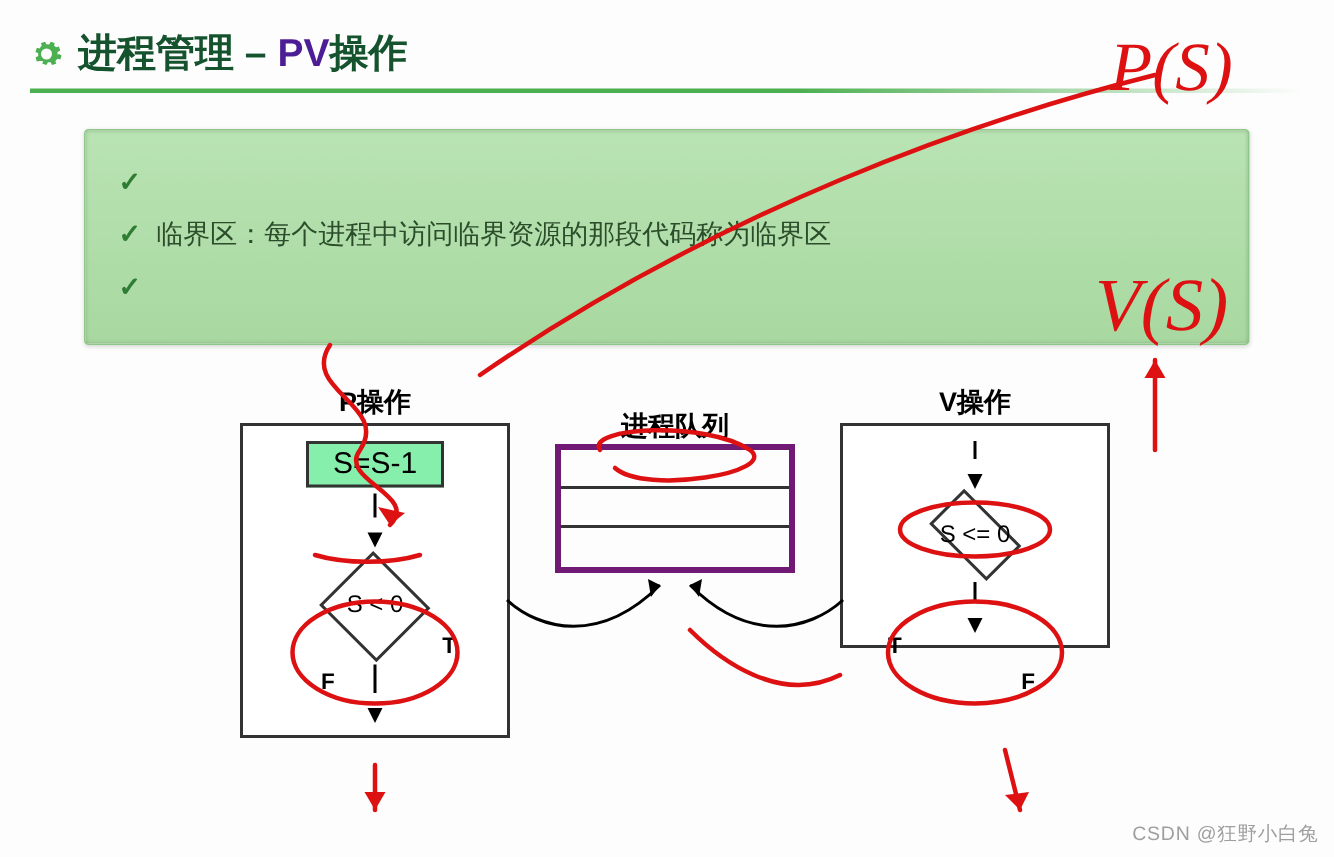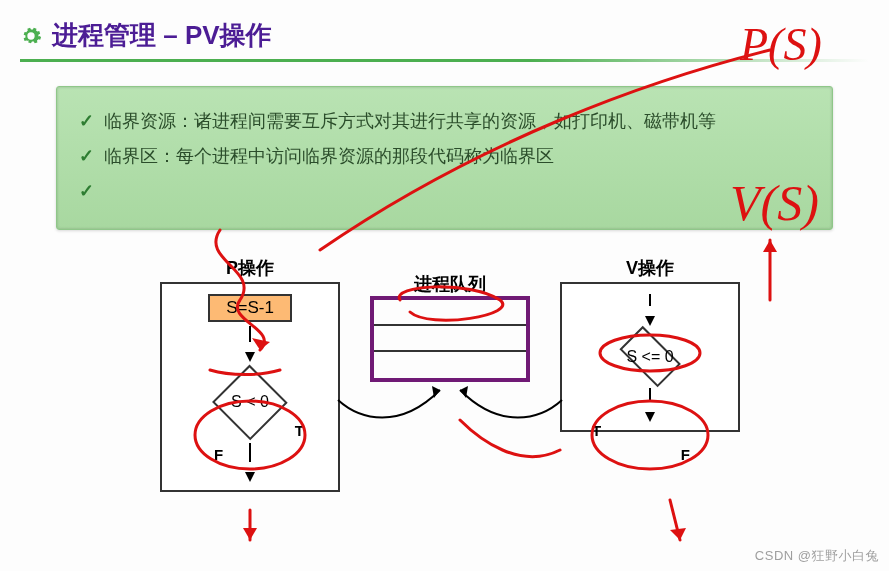--- a/index.html
+++ b/index.html
@@ -14,21 +14,21 @@
     display: flex; align-items: center;
     padding: 18px 0 0 20px;
   }
   .gear {
     width: 22px; height: 22px; margin-right: 10px;
     color: #4caf50;
   }
   .title {
     font-size: 26px; font-weight: bold;
   }
-  .t-green { color: #4c1d95; }
+  .t-green { color: #14532d; }
   .t-red   { color: #4c1d95; }
   .title-rule {
     margin: 6px 20px 0 20px;
     height: 3px;
     background: linear-gradient(to right,#4caf50,#4caf50 60%,rgba(76,175,80,0));
   }
   .green-box {
     margin: 24px 56px 0 56px;
     padding: 14px 20px 18px 22px;
     background: linear-gradient(#b9e3b3,#a8d8a0);
@@ -59,22 +59,22 @@
     padding: 10px 0 8px 0;
     display: flex; flex-direction: column; align-items: center;
   }
   .flow-p { left: 160px; top: 42px; height: 210px; }
   .flow-v { left: 560px; top: 42px; height: 150px; }
   .flow-title {
     position: absolute; top: -28px; width: 100%;
     text-align: center; font-weight: bold; font-size: 18px;
   }
   .opbox {
-    border: 2px solid #333; background:#fdba74;
-    padding: 2px 16px; font-size: 17px;
+    border: 2px solid #333; background:#86efac;
+    padding: 2px 16px; font-size: 20px;
     margin-bottom: 4px;
   }
   .arrow-down {
     width: 0; height: 0;
     border-left: 5px solid transparent;
     border-right: 5px solid transparent;
     border-top: 10px solid #000;
     margin-top: 10px;
   }
   .vline { width:2px; background:#000; height:16px; }
@@ -124,21 +124,20 @@
   </span>
   <div class="title">
     <span class="t-green">进程管理 – </span><span class="t-red">PV</span><span class="t-green">操作</span>
   </div>
 </div>
 <div class="title-rule"></div>
 
 <div class="green-box">
   <div class="bullet-row">
     <span class="check">✓</span>
-    <span>临界资源：诸进程间需要互斥方式对其进行共享的资源，如打印机、磁带机等</span>
   </div>
   <div class="bullet-row">
     <span class="check">✓</span>
     <span>临界区：每个进程中访问临界资源的那段代码称为临界区</span>
   </div>
   <div class="bullet-row">
     <span class="check">✓</span>
   </div>
 </div>
 

